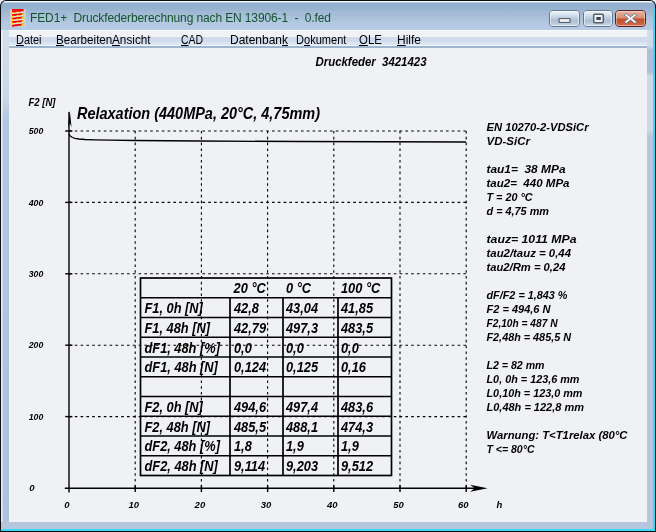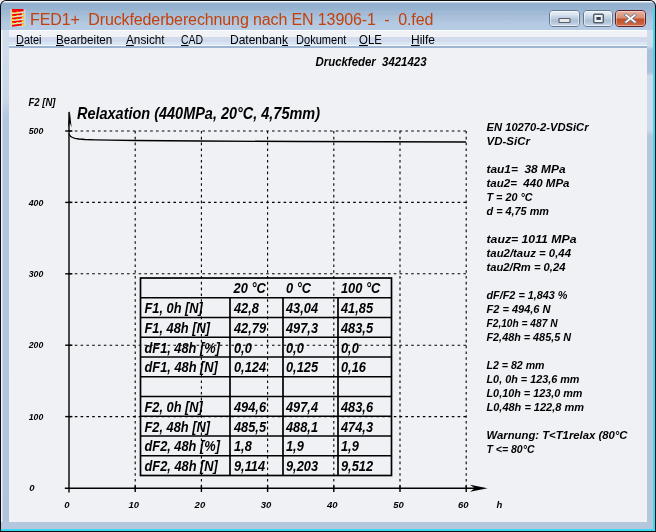--- a/index.html
+++ b/index.html
@@ -25,21 +25,21 @@
   #menubar{left:9px;top:30px;width:638px;height:18px;
     background:linear-gradient(to bottom,
       #fafdfe 0px,#fafdfe 1px,
       #f0f2f5 1px,#f0f2f5 6.5px,
       #d2dbee 7px,#d2dbee 11.5px,
       #d8e6f4 12px,#d8e6f4 14.5px,
       #f4f8fb 15px,#f4f8fb 16.5px,
       #9cb4cf 16.5px,#9cb4cf 18px);}
   .menuitem{position:absolute;top:32.5px;font-size:12px;color:#000;transform-origin:0 0;}
   .menuitem u{text-decoration-thickness:1.3px;text-underline-offset:1.2px;}
-  #title-text{left:30px;top:11px;font-size:16px;color:#c2410c;letter-spacing:-0.12px;}
+  #title-text{left:30px;top:11px;font-size:12px;color:#14532d;letter-spacing:-0.12px;}
   .wbtn{position:absolute;top:10px;height:17px;border-radius:4px;box-sizing:border-box;}
   #btnmin{left:549px;width:31px;border:1px solid #66788e;
     background:linear-gradient(to bottom,#e9f0f7 0px,#dce7f2 3px,#c4d3e3 6px,#bccbdd 8px,#abbed4 9px,#b8c9dc 12px,#ccdbea 15px);}
   #btnmax{left:583px;width:30px;border:1px solid #66788e;
     background:linear-gradient(to bottom,#e9f0f7 0px,#dce7f2 3px,#c4d3e3 6px,#bccbdd 8px,#abbed4 9px,#b8c9dc 12px,#ccdbea 15px);}
   #btncls{left:615px;width:31px;border:1px solid #5c1f2e;
     background:linear-gradient(to bottom,#eab8a6 0px,#e0a28c 3px,#d88f72 7px,#c1512c 8px,#c65831 11px,#cf6b46 14px,#d98768 16px);}
   .wbtn .inner{position:absolute;left:0;top:0;right:0;bottom:0;border-radius:2px;
     box-shadow:inset 0 0 0 1px rgba(255,255,255,0.55);}
   #btncls .inner{box-shadow:inset 0 0 0 1px rgba(255,235,225,0.45);}
@@ -103,26 +103,26 @@
 </div>
 <div class="abs wbtn" id="btncls">
     <div class="inner"></div>
   <svg class="abs" style="left:0;top:0" width="29" height="15" viewBox="0 0 29 15">
     <path d="M10.2,3.6 L14.5,7 L18.8,3.6 L20.8,5.2 L16.6,8.6 L20.8,12 L18.8,13.6 L14.5,10.2 L10.2,13.6 L8.2,12 L12.4,8.6 L8.2,5.2 Z" transform="translate(0,-1.1)" fill="#fbfcfd" stroke="#64738a" stroke-width="0.9"></path>
   </svg>
 </div>
 
 <div class="abs menuitem" style="left:15.5px;transform:scaleX(0.91)"><u>D</u>atei</div>
 <div class="abs menuitem" style="left:56px;transform:scaleX(0.97)"><u>B</u>earbeiten</div>
-<div class="abs menuitem" style="left:126px;transform:scaleX(0.98)"><u>A</u>nsicht</div>
+<div class="abs menuitem" style="left:112px;transform:scaleX(0.98)"><u>A</u>nsicht</div>
 <div class="abs menuitem" style="left:180.5px;transform:scaleX(0.87)"><u>C</u>AD</div>
 <div class="abs menuitem" style="left:230px;transform:scaleX(1.0)">Datenban<u>k</u></div>
 <div class="abs menuitem" style="left:295.5px;transform:scaleX(0.92)">D<u>o</u>kument</div>
 <div class="abs menuitem" style="left:358.5px;transform:scaleX(0.95)"><u>O</u>LE</div>
-<div class="abs menuitem" style="left:411px;transform:scaleX(1.0)"><u>H</u>ilfe</div>
+<div class="abs menuitem" style="left:397px;transform:scaleX(1.0)"><u>H</u>ilfe</div>
 
 <svg class="abs" id="chart" viewBox="0 0 656 532">
   <g font-family="Liberation Sans" font-style="italic" font-weight="bold" fill="#000">
     <text x="315.5" y="66" font-size="12" textLength="111" lengthAdjust="spacingAndGlyphs">Druckfeder&nbsp;&nbsp;3421423</text>
     <text x="28.5" y="105.5" font-size="11" textLength="27" lengthAdjust="spacingAndGlyphs">F2 [N]</text>
     <text x="77" y="119" font-size="16.3" textLength="243" lengthAdjust="spacingAndGlyphs">Relaxation (440MPa, 20°C, 4,75mm)</text>
 
     <g stroke="#000" stroke-width="1.1" stroke-dasharray="2.6 3.2" fill="none">
       <line x1="69" y1="131" x2="466.2" y2="131"></line>
       <line x1="69" y1="202.4" x2="466.2" y2="202.4"></line>

